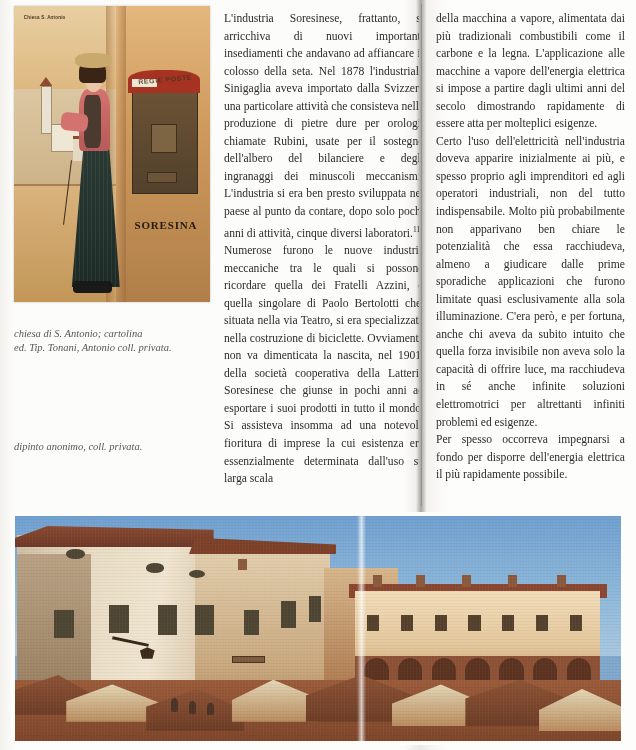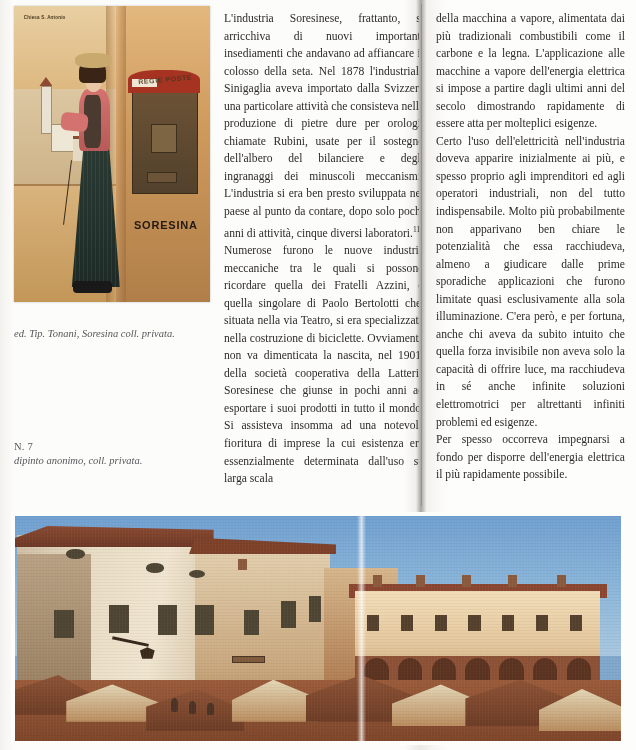--- a/index.html
+++ b/index.html
@@ -260,21 +260,21 @@
     font-weight: bold;
     color: #241a10;
     letter-spacing: 1.2px;
     line-height: 1.25;
   }
   .pc-label-soresina {
     position: absolute;
     left: 56%; top: 72%;
     width: 43%;
     text-align: center;
-    font-family: Liberation Sans, sans-serif;
+    font-family: Liberation Serif, serif;
     font-size: 11px;
     font-weight: bold;
     color: #241a10;
     letter-spacing: .8px;
   }
 
   
   .caption {
     position: absolute;
     left: 14px;
@@ -520,25 +520,25 @@
       <div class="pc-hat"></div>
       <div class="pc-cane"></div>
       <div class="pc-shoes"></div>
 
       <div class="pc-label-church">Chiesa S. Antonio</div>
       <div class="pc-label-soresina">SORESINA</div>
     </div>
   </div>
 
   <div class="caption" id="caption-6">
-    <span class="cap-line">ed. Tip. Tonani, Soresina coll. privata.</span>
+    <span class="cap-line">chiesa di S. Antonio; cartolina</span>
+    <span class="cap-line">ed. Tip. Tonani, Antonio coll. privata.</span>
   </div>
 
   <div class="caption" id="caption-7">
-    <span class="cap-num">N. 7</span>
     <span class="cap-line">dipinto anonimo, coll. privata.</span>
   </div>
 
   <div id="gutter-shadow"></div>
   <div id="gutter-rule"></div>
 
   <div class="text-col" id="col-middle">
     <p><span>L'industria Soresinese, frattanto, si arricchiva di nuovi importanti insediamenti che andavano ad affiancare il colosso della seta. Nel 1878 l'industriale Sinigaglia aveva importato dalla Svizzera una particolare attività che consisteva nella produzione di pietre dure per orologi, chiamate Rubini, usate per il sostegno dell'albero del bilanciere e degli ingranaggi dei minuscoli meccanismi. L'industria si era ben presto sviluppata nel paese al punto da contare, dopo solo pochi anni di attività, cinque diversi laboratori.</span><sup>11</sup></p>
     <p>Numerose furono le nuove industrie meccaniche tra le quali si possono ricordare quella dei Fratelli Azzini, o quella singolare di Paolo Bertolotti che, situata nella via Teatro, si era specializzata nella costruzione di biciclette. Ovviamente non va dimenticata la nascita, nel 1901, della società cooperativa della Latteria Soresinese che giunse in pochi anni ad esportare i suoi prodotti in tutto il mondo. Si assisteva insomma ad una notevole fioritura  di imprese la cui esistenza era essenzialmente determinata dall'uso su larga scala</p>
   </div>

